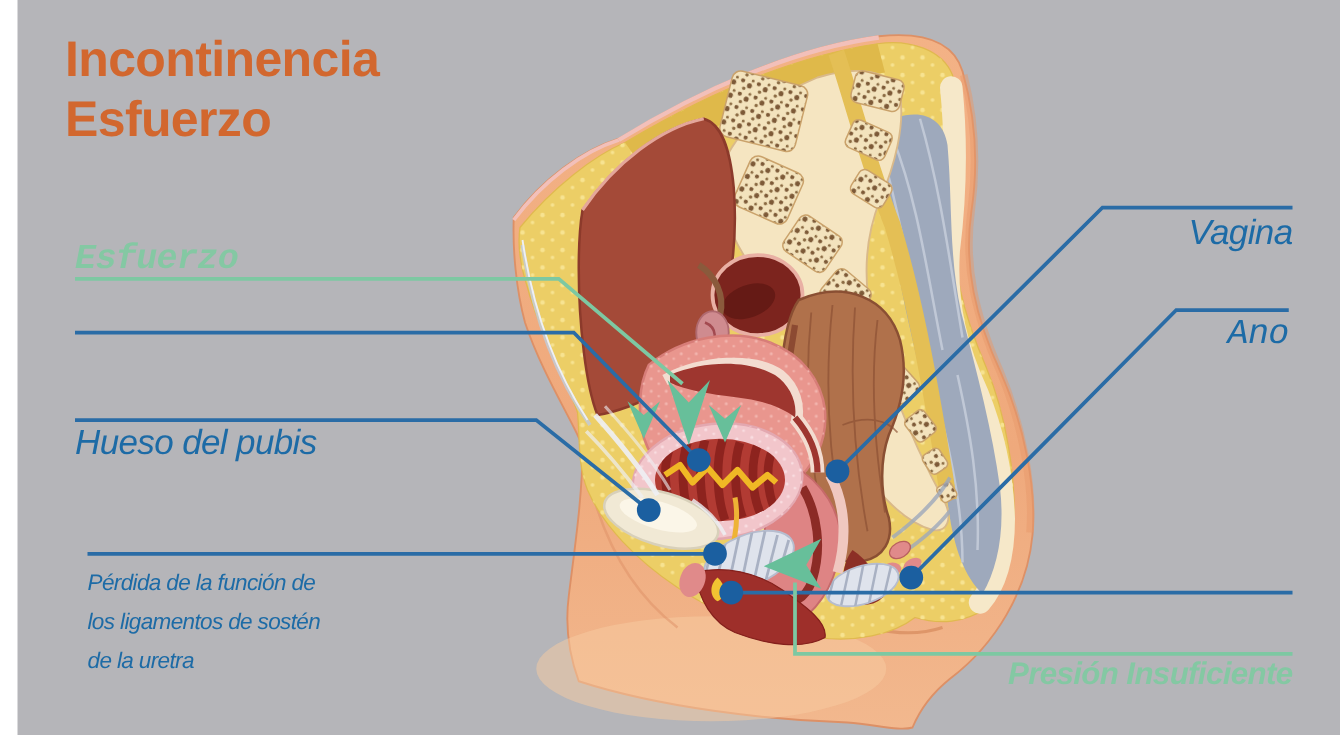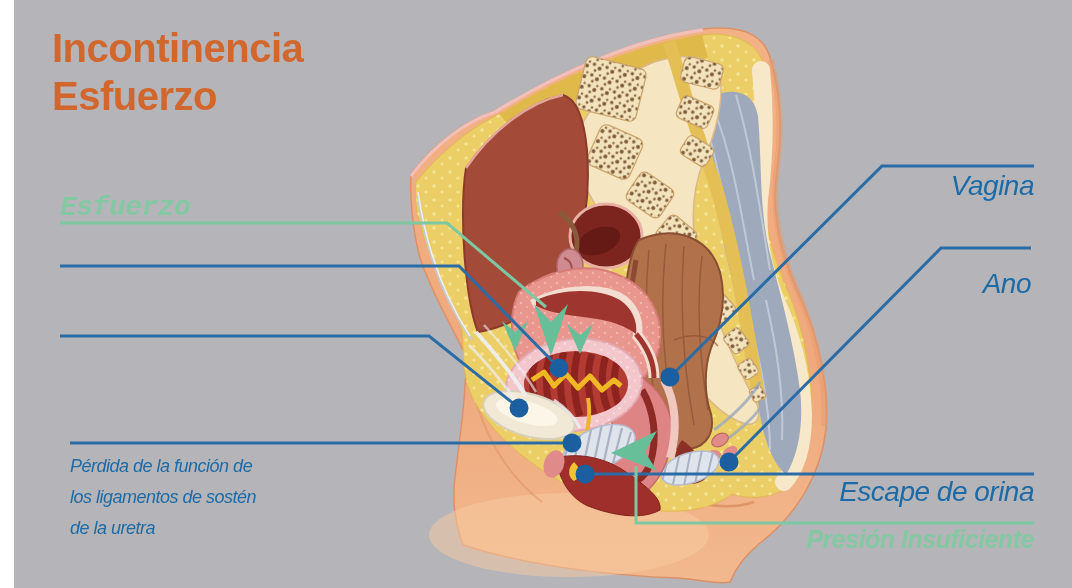--- a/index.html
+++ b/index.html
@@ -266,22 +266,22 @@
       <circle cx="715" cy="462" r="9.5"></circle>
     </g>
   </svg>
 
   <div class="title">
     <span>Incontinencia</span>
     <span>Esfuerzo</span>
   </div>
 
   <div class="label green" style="left:46px;top:193px;font-family:Liberation Mono, monospace;">Esfuerzo</div>
+  <div class="label" style="left:46px;top:339px;">Hueso del pubis</div>
   <div class="label small" style="left:56px;top:451px;">Pérdida de la función de
 los ligamentos de sostén
 de la uretra</div>
 
   <div class="label right" style="right:52px;top:171px;">Vagina</div>
-  <div class="label right" style="right:55px;top:269px;">Ano</div>
-  <div class="label right" style="right:52px;top:477px;">Escape de orina</div>
+  <div class="label right" style="right:55px;top:253px;font-family:Liberation Mono, monospace;">Ano</div>
   <div class="label green right" style="right:52px;top:526px;font-size:25px;">Presión Insuficiente</div>
 
 </div>
 
 </body></html>

